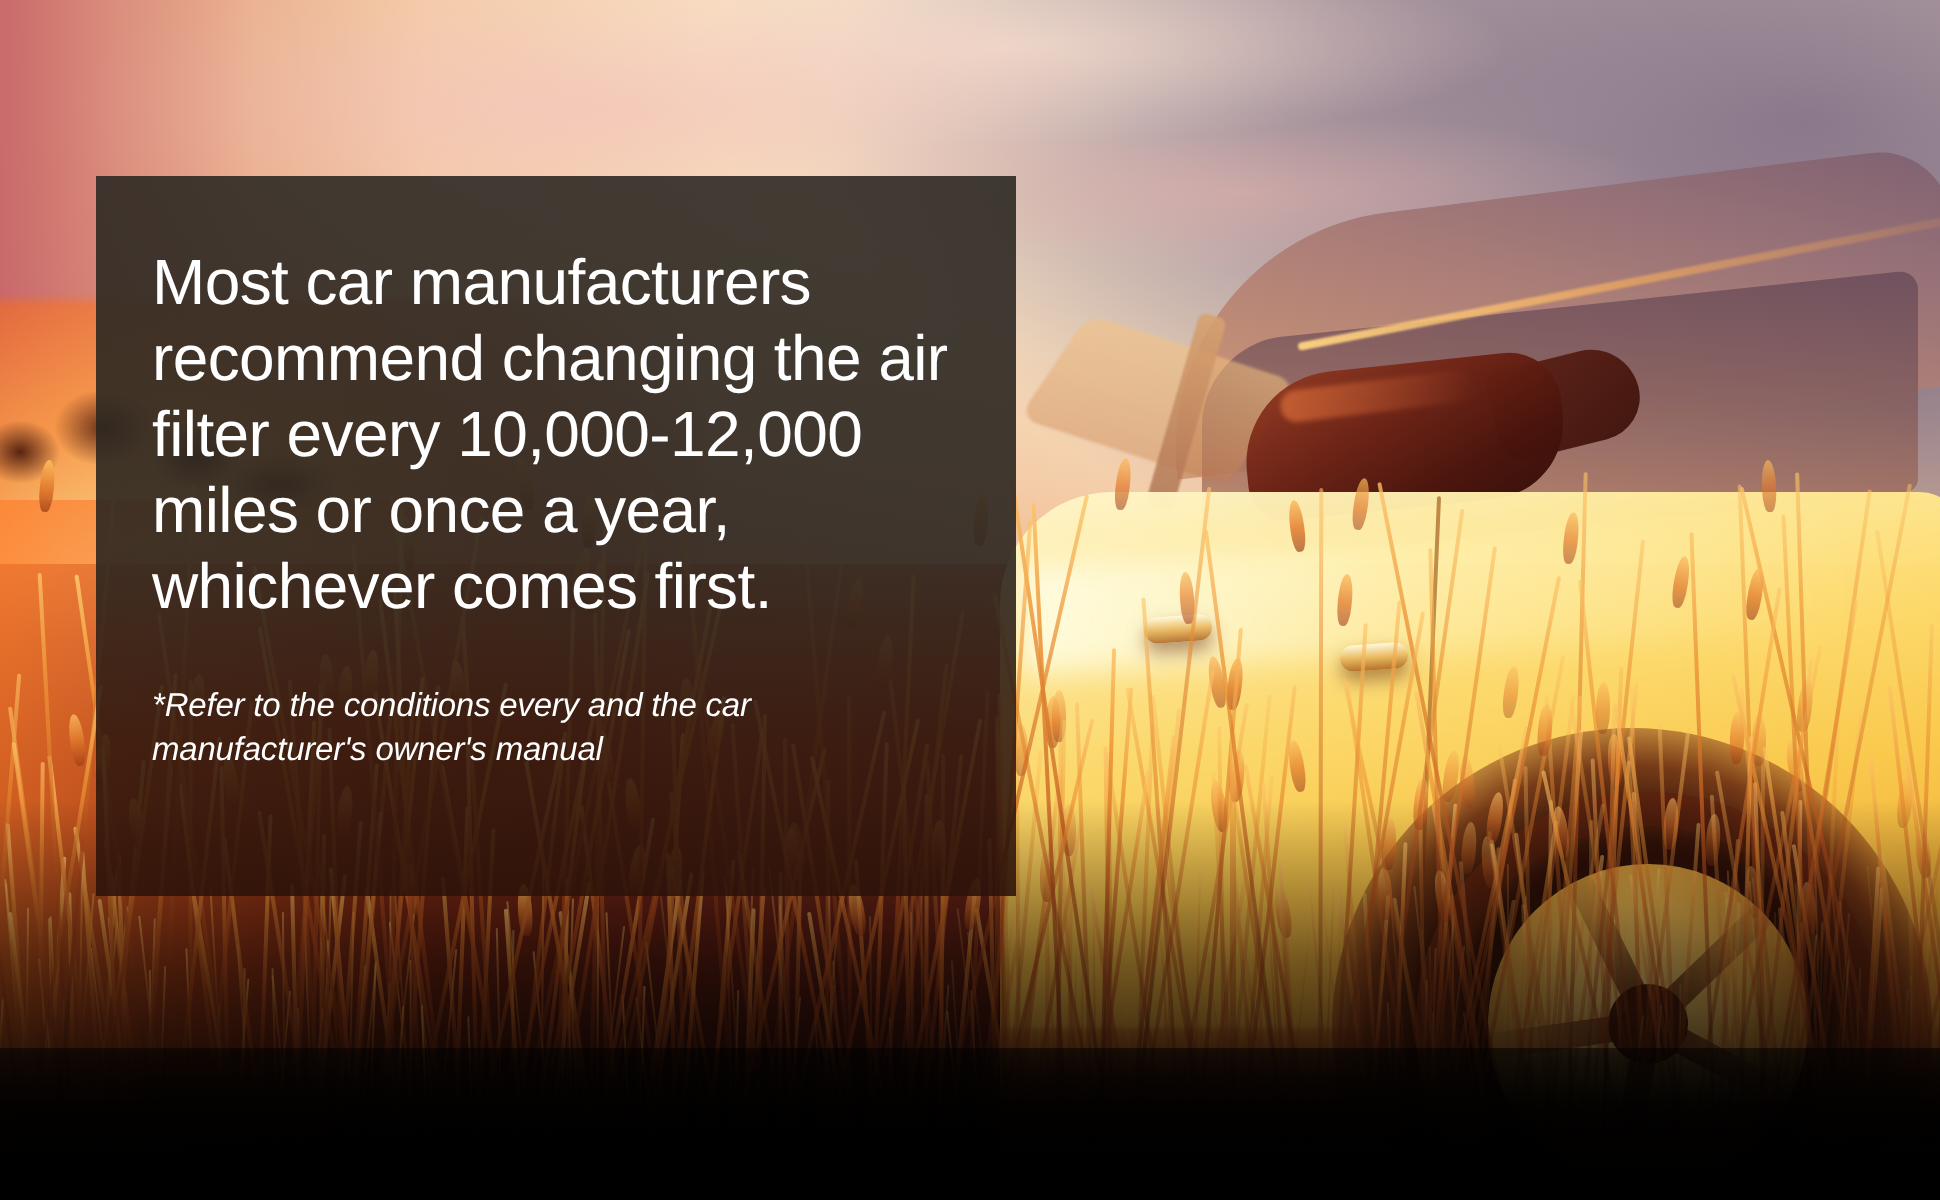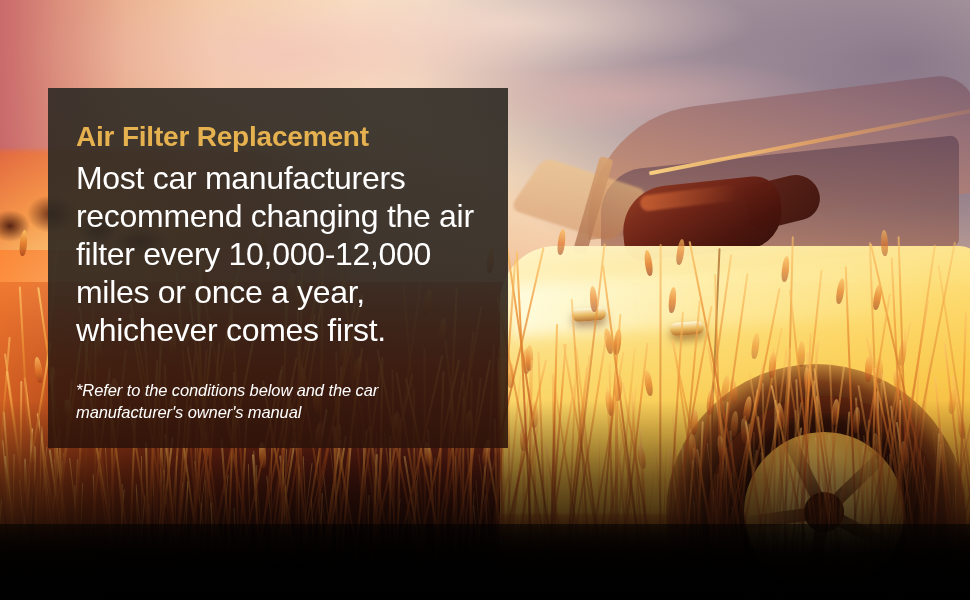--- a/index.html
+++ b/index.html
@@ -997,20 +997,19 @@
       <div class="stalk" style="left: 722.918px; bottom: -12px; height: 337.791px; width: 2.2px; opacity: 0.7; transform: rotate(-1.5deg);"></div>
       <div class="stalk" style="left: 212.012px; bottom: -12px; height: 318.397px; width: 2.2px; opacity: 1; transform: rotate(-2.8deg);"></div>
       <div class="stalk" style="left: 260.868px; bottom: -12px; height: 302.445px; width: 2.2px; opacity: 0.95; transform: rotate(10deg);"></div>
       <div class="stalk" style="left: 5.67773px; bottom: -12px; height: 272.585px; width: 2.2px; opacity: 0.85; transform: rotate(9.2deg);"></div>
       <div class="stalk" style="left: 771.241px; bottom: -12px; height: 248.146px; width: 2.2px; opacity: 0.54; transform: rotate(4.3deg);"></div>
       <div class="head" style="left: 768.741px; bottom: 222.146px; opacity: 0.66; transform: rotate(4.3deg);"></div>
     </div>
   <div class="grass-dark-bottom"></div>
 
   <div class="panel">
-    <h2 class="panel-title">Air Filter Replacement</h2>
     <p class="panel-body">Most car manufacturers recommend changing the air filter every 10,000-12,000 miles or once a year, whichever comes first.</p>
-    <p class="panel-note">*Refer to the conditions below and the car manufacturer's owner's manual</p>
+    <p class="panel-note">*Refer to the conditions every and the car manufacturer's owner's manual</p>
   </div>
 
   <div class="bottom-band"></div>
 
 </div>
 
 </body></html>

